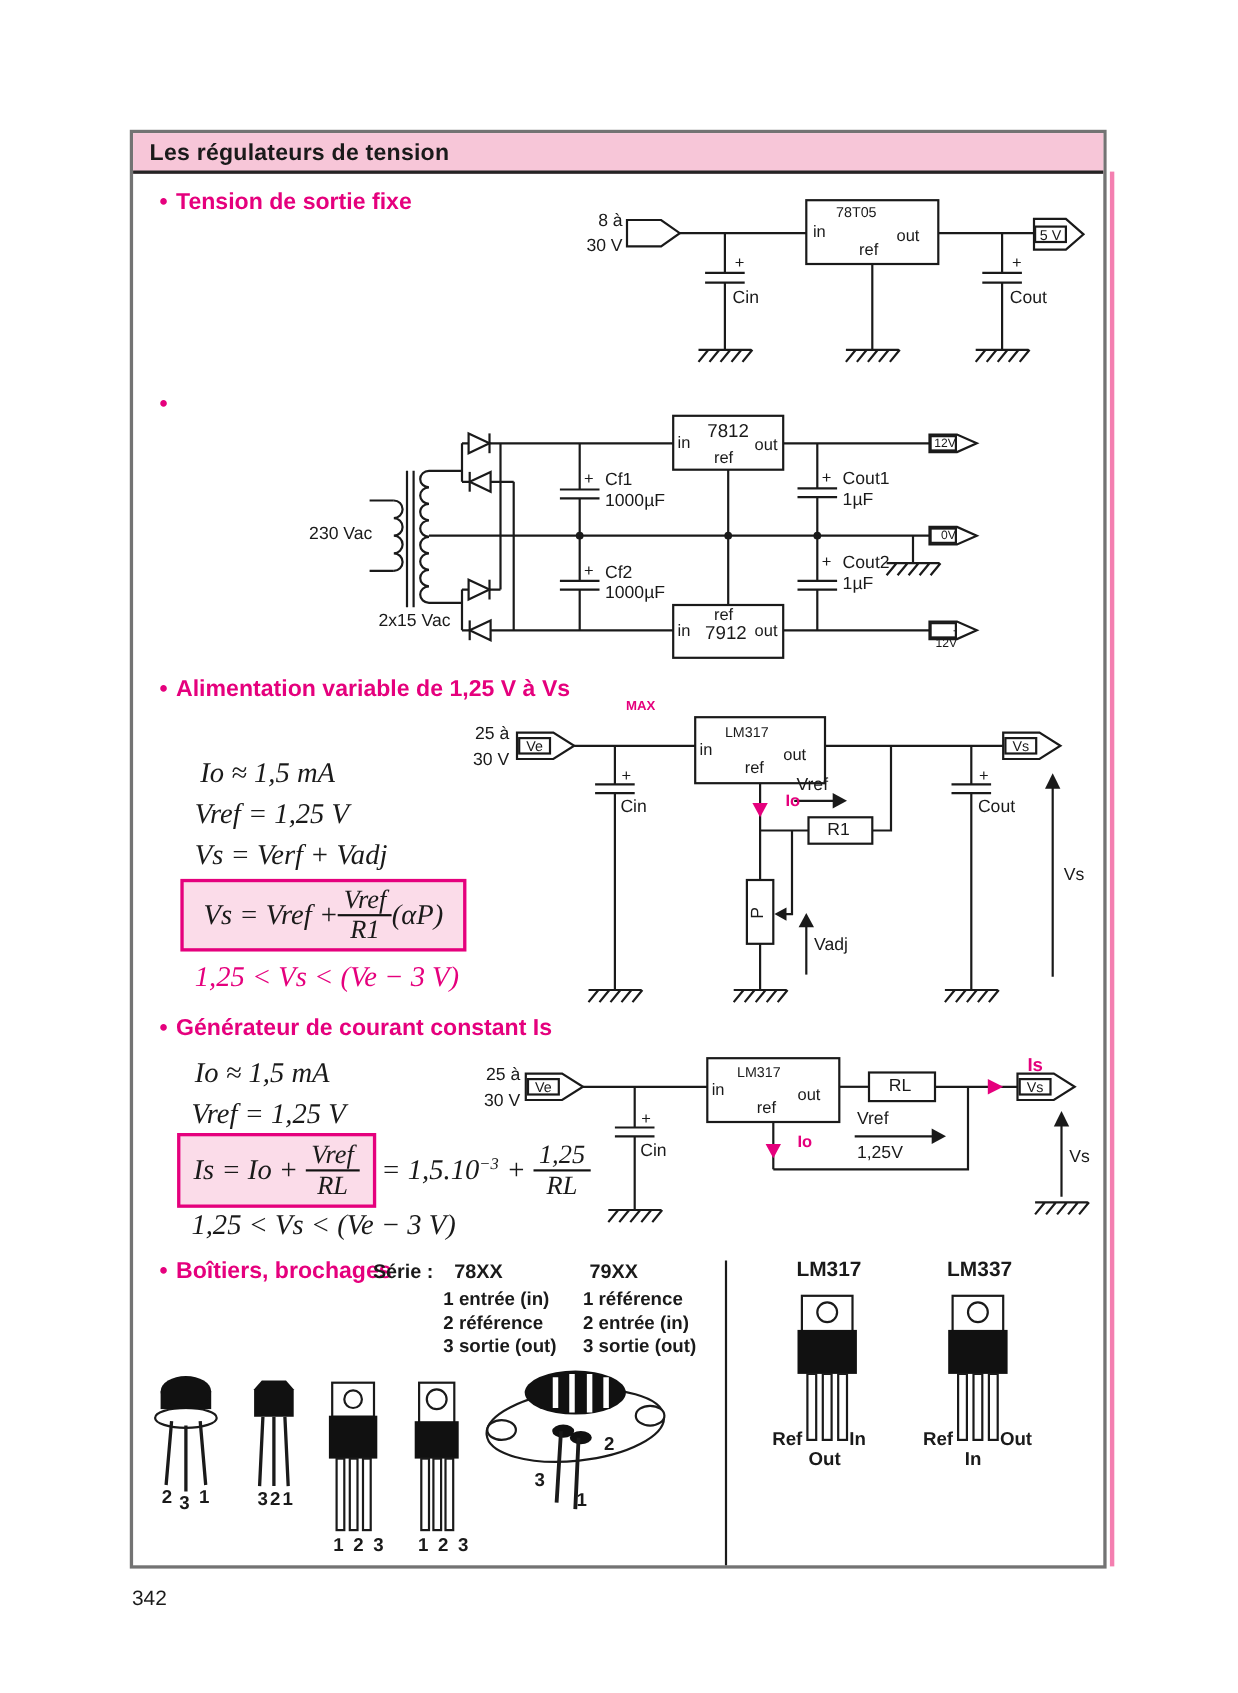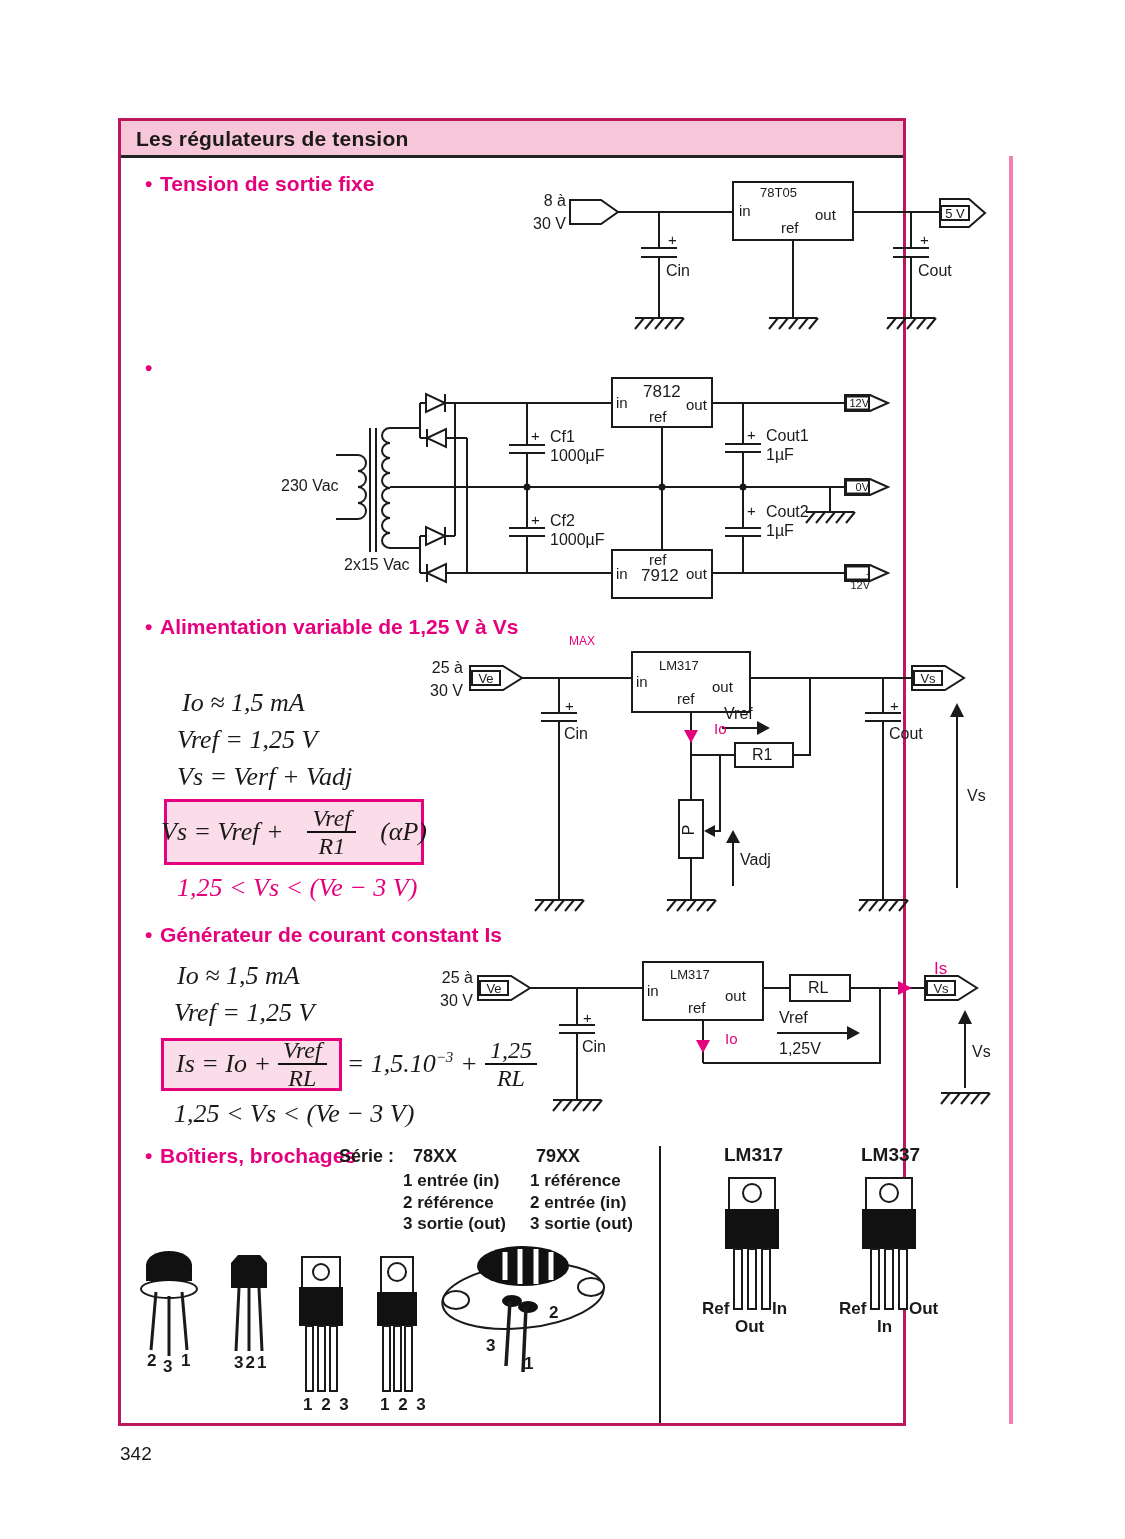--- a/index.html
+++ b/index.html
@@ -1,39 +1,39 @@
 <!DOCTYPE html>
 <html><head>
 <meta charset="utf-8">
 <style>
   * { box-sizing: border-box; }
   body { margin:0; background:#ffffff; }
   .page { position:relative; width:1125px; height:1539px; background:#fff;
           font-family:"Liberation Sans", sans-serif; color:#1a1a1a; overflow:hidden; }
   .abs { position:absolute; }
-  .outerbox { left:118px; top:118px; width:788px; height:1308px; border:3px solid #be185d; }
+  .outerbox { left:118px; top:118px; width:888px; height:1308px; border:3px solid #737373; }
   .hdrbar { left:0; top:0; width:100%; height:37px; background:#f7c6d8; border-bottom:3px solid #242424; }
   .hdr-title { left:15px; top:6px; font-size:21px; font-weight:bold; letter-spacing:0.2px; }
   .pinkline { left:1009px; top:156px; width:4px; height:1268px; background:#f47fb0; }
   .sh { color:#e5007d; font-weight:bold; font-size:21px; white-space:nowrap; }
   .bul { color:#e5007d; font-weight:bold; font-size:21px; }
   .txt { font-size:19px; line-height:25.5px; white-space:nowrap; }
   .cl { font-size:16px; white-space:nowrap; }
   .cls { font-size:15px; white-space:nowrap; }
   .clb { font-size:13px; white-space:nowrap; }
   .chip2 { font-size:17px; white-space:nowrap; }
   .tag { font-size:13px; text-align:center; }
   .tagsm { font-size:11px; text-align:right; }
   .right { text-align:right; }
   .math { font-family:"Liberation Serif","DejaVu Serif",serif; font-style:italic;
           font-size:26px; white-space:nowrap; }
   .mag { color:#e5007d; }
-  .magb { color:#e5007d; font-weight:normal;padding-left:48px; }
+  .magb { color:#e5007d; font-weight:bold;padding-left:48px; }
   .fbox { border:3px solid #e5007d; background:#fbdce9; display:flex; align-items:center;
-          justify-content:center; gap:24px; }
+          justify-content:center; gap:0; }
   .frac { display:inline-flex; flex-direction:column; align-items:center;
           font-size:24px; line-height:1.1; font-family:"Liberation Serif",serif; font-style:italic; }
   .frac .fn { border-bottom:2px solid #111; padding:0 5px; }
   .fgrp { display:flex; align-items:center; }
   .fcont { display:flex; align-items:center; gap:7px; margin-left:5px;
            font-family:"Liberation Serif",serif; font-style:italic; font-size:26px; }
   sup.e { font-size:15px; vertical-align:super; line-height:0; }
   .b17 { font-weight:bold; font-size:17px; white-space:nowrap; }
   .b18 { font-weight:bold; font-size:18px; white-space:nowrap; }
   .b19 { font-weight:bold; font-size:19px; white-space:nowrap; }
@@ -299,21 +299,21 @@
     <span class="abs cls" style="left:890px;top:697px">+</span>
     <span class="abs cl" style="left:889px;top:725px">Cout</span>
     <span class="abs tag" style="left:914px;top:671px;width:28px">Vs</span>
     <span class="abs cl" style="left:967px;top:787px">Vs</span>
 
     <span class="abs bul" style="left:145px;top:923px">•</span>
     <span class="abs sh" style="left:160px;top:923px">Générateur de courant constant Is</span>
     <span class="abs math" style="left:177px;top:961px">Io ≈ 1,5 mA</span>
     <span class="abs math" style="left:174px;top:998px">Vref = 1,25 V</span>
     <div class="abs fgrp" style="left:161px;top:1030px;height:68px">
-      <div class="fbox" style="height:53px;padding:16px 12px;gap:7px">
+      <div class="fbox" style="height:68px;padding:16px 12px;gap:7px">
         <span class="math">Is = Io +</span>
         <span class="frac">
           <span class="fn">Vref</span>
           <span>RL</span>
         </span>
       </div>
       <div class="fcont">
         <span><span>= 1,5.10</span><sup class="e">−3</sup></span>
         <span>+</span>
         <span class="frac">

